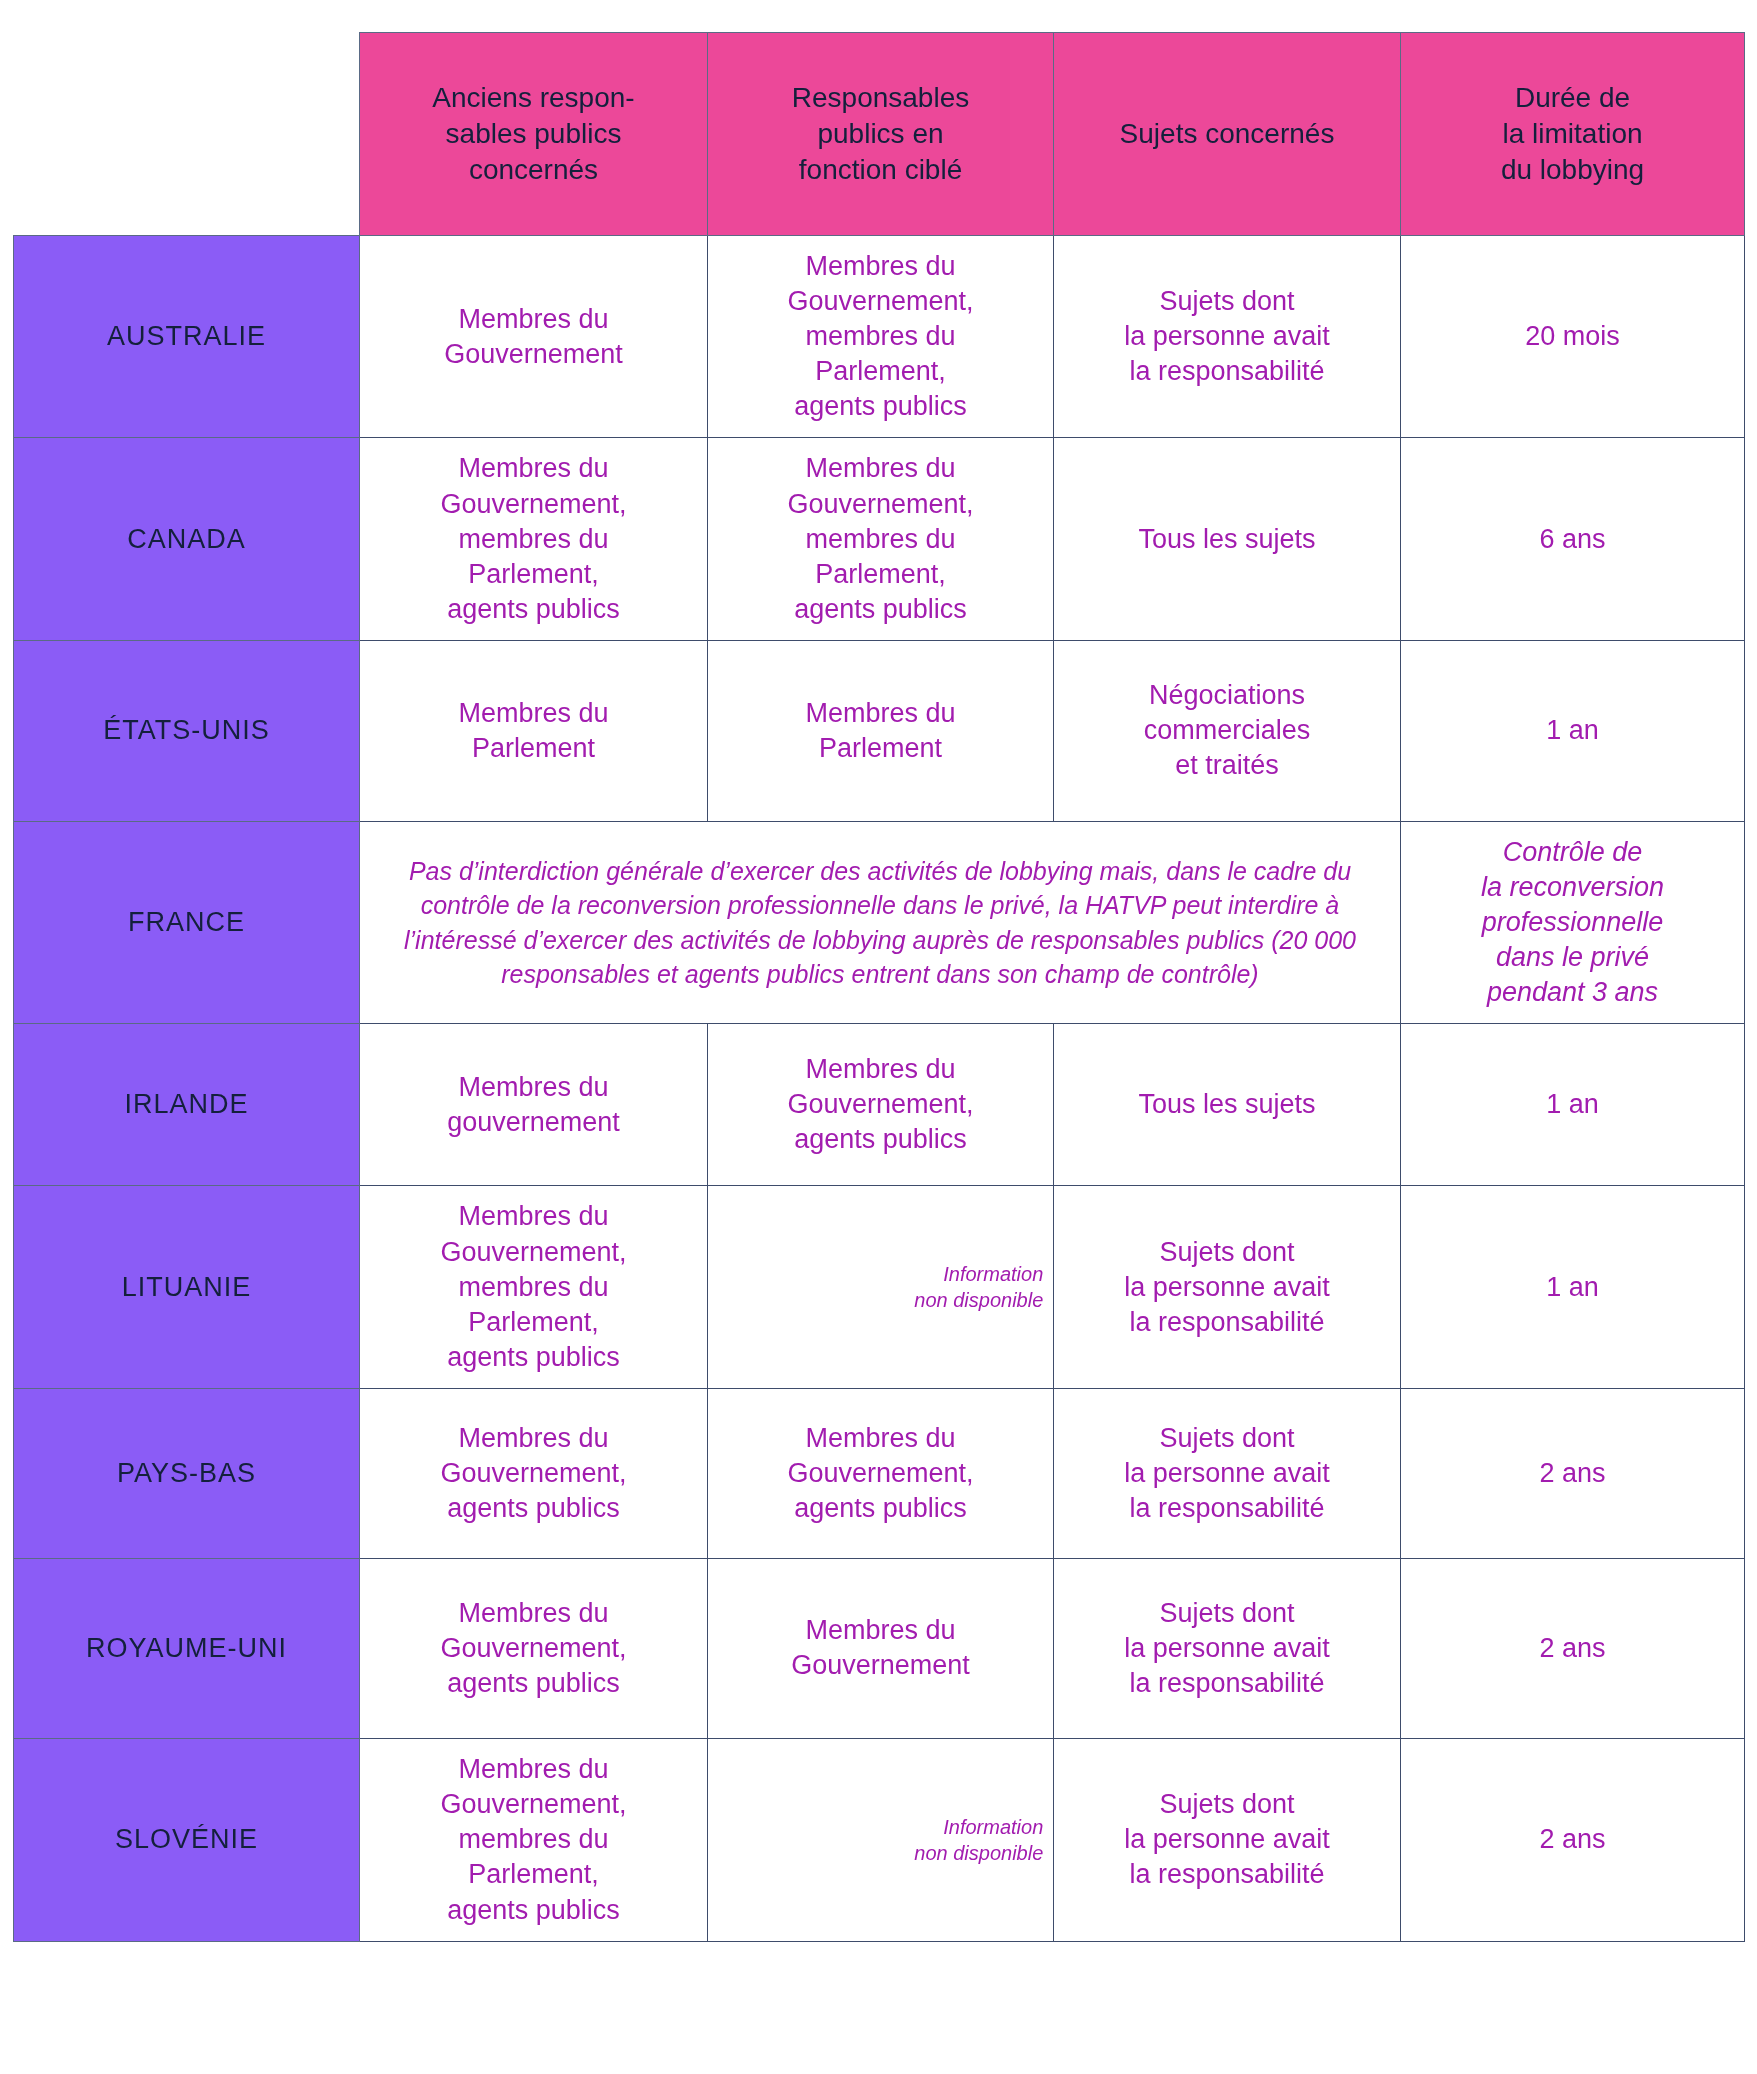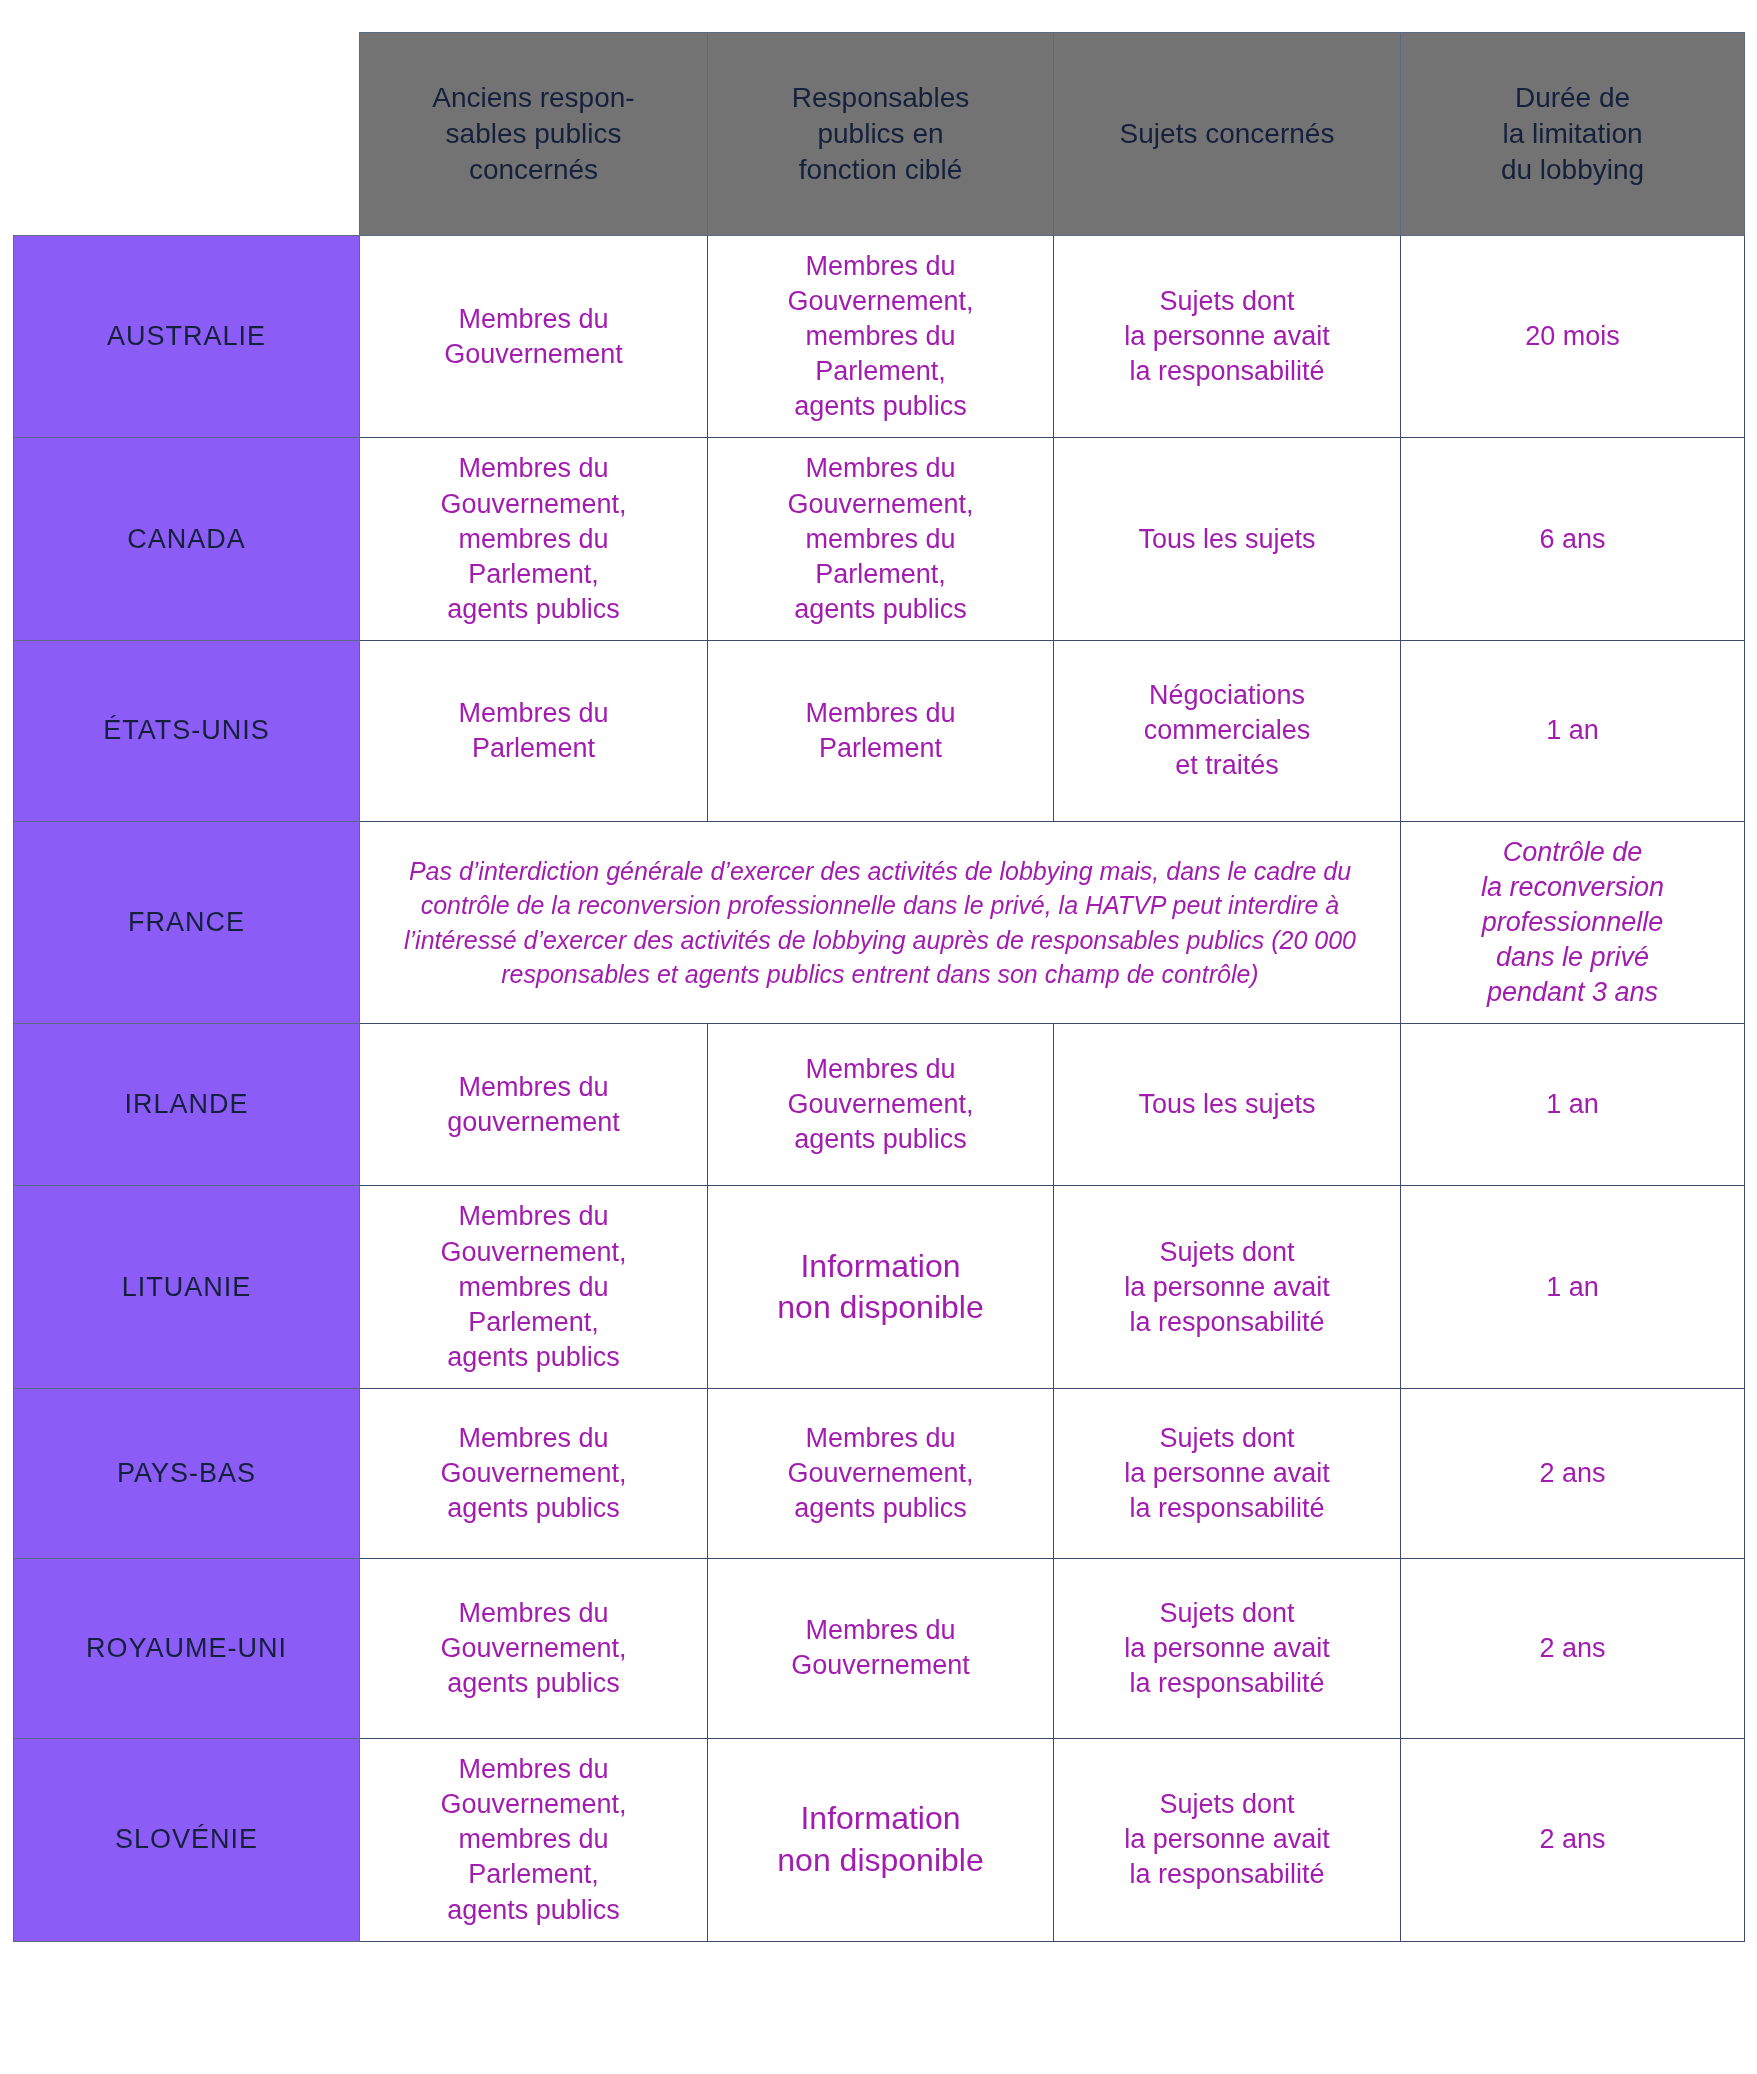--- a/index.html
+++ b/index.html
@@ -33,21 +33,21 @@
 
   
   col.c-country { width: 346px; }
   col.c-former  { width: 348px; }
   col.c-target  { width: 346px; }
   col.c-subject { width: 347px; }
   col.c-dur     { width: 344px; }
 
   
   thead th {
-    background: #737373;
+    background: #ec4899;
     border: 0.8px solid #5a6a85;
     color: #14203c;
     font-size: 28px;
     line-height: 1.28;
     font-weight: 400;
     text-align: center;
     vertical-align: middle;
     padding: 14.6px 11.3px;
     height: 203px;
     box-sizing: border-box;
@@ -71,21 +71,23 @@
   }
   tbody td.country {
     background: #8b5cf6;
     border: 0.8px solid #5a6a85;
     font-size: 27px;
     letter-spacing: 1px;
     color: #14203c;
     white-space: nowrap;
   }
   tbody td.italic-note {
-    font-size: 32px;
+    font-style: italic;
+    font-size: 20px;
+    text-align: right;
   }
   tbody td.wide-note {
     font-style: italic;
     font-size: 25px;
     line-height: 1.38;
     padding: 16px 26px;
   }
   tbody td.dur-note {
     font-style: italic;
     margin-left: 31px;

